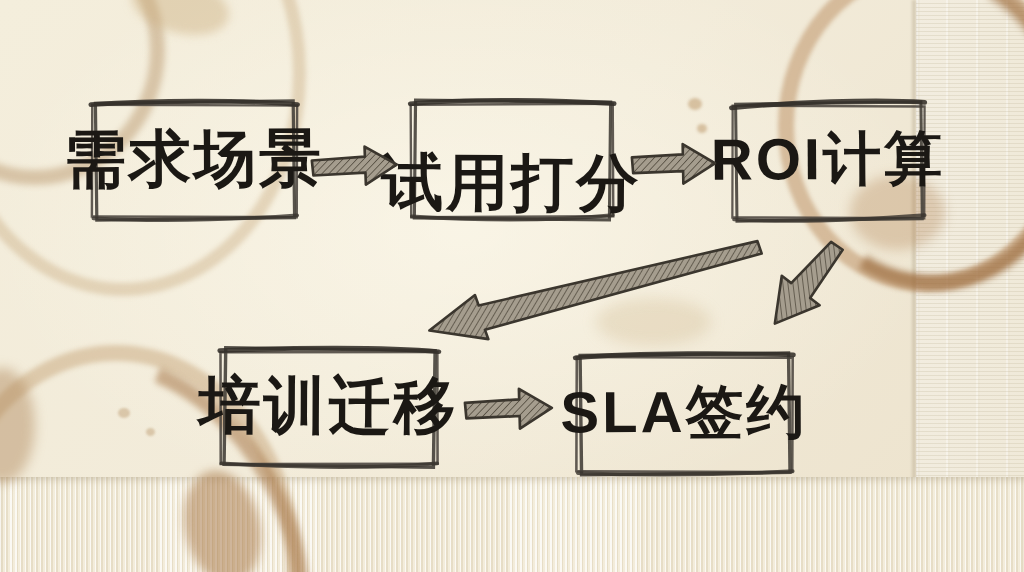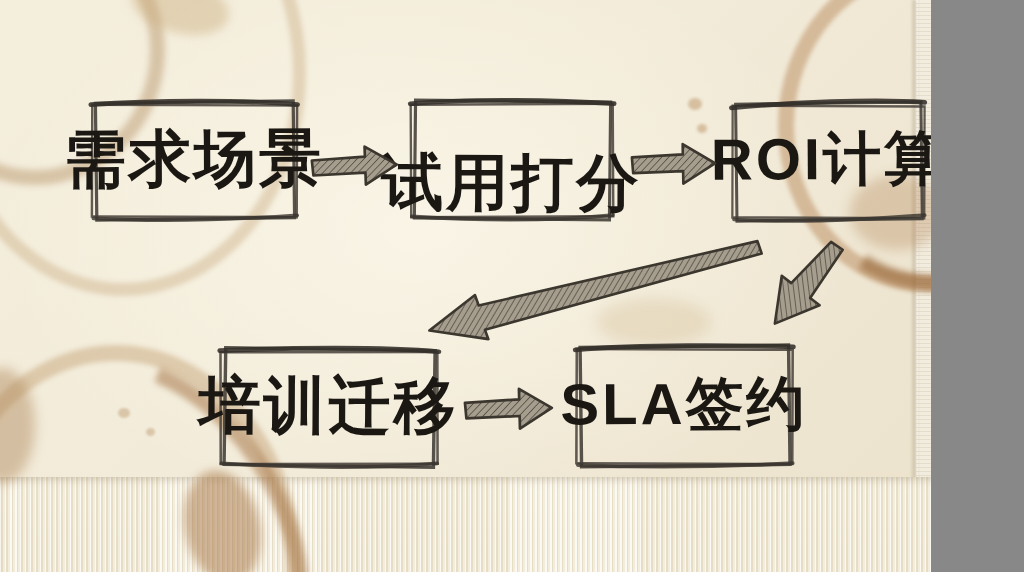--- a/index.html
+++ b/index.html
@@ -1,17 +1,17 @@
 <!DOCTYPE html>
 <html><head>
 <meta charset="utf-8">
 <style>
   html,body{margin:0;padding:0;background:#888;}
   .stage{
-    position:relative; width:931px; height:572px; overflow:hidden;
+    position:relative; width:1024px; height:572px; overflow:hidden;
     background:
       radial-gradient(ellipse at 45% 40%, rgba(255,252,240,.55), rgba(255,252,240,0) 60%),
       linear-gradient(135deg, #f4eedc 0%, #f2ebd9 45%, #ece2cc 100%);
     font-family:"Liberation Sans","DejaVu Sans",sans-serif;
   }
   
   .tex-right{
     position:absolute; left:916px; top:0; width:108px; height:572px;
     background:
       repeating-linear-gradient(0deg, rgba(196,186,158,.30) 0 1px, rgba(255,255,255,0) 1px 4px),
@@ -57,21 +57,21 @@
   .sketch .heavy2{fill:none; stroke:#3a352e; stroke-width:3.6; stroke-linecap:round; opacity:.8;}
   .node .label{
     position:relative; color:#1b1814; font-size:62px; font-weight:600;
     letter-spacing:3px; white-space:nowrap; transform:translateY(-2px);
   }
   .n1{left:83px;  top:95px;  width:222px; height:132px; transform:rotate(-0.3deg);}
   .n2{left:402px; top:94px;  width:219px; height:133px; transform:rotate(0.2deg);align-items:flex-end;}
   .n3{left:724px; top:96px;  width:208px; height:132px; transform:rotate(-0.4deg);}
   .n3 .label{font-size:58px;}
   .n4{left:211px; top:342px; width:235px; height:132px; transform:rotate(0.3deg);}
-  .n5{left:567px; top:339px; width:234px; height:135px; transform:rotate(-0.2deg);justify-content:center;}
+  .n5{left:567px; top:347px; width:234px; height:135px; transform:rotate(-0.2deg);justify-content:center;}
   .n5 .label{font-size:58px;}
   
   .arrow{position:absolute;}
   .arrow svg{width:100%; height:100%; overflow:visible;}
   .arrow polygon{fill:url(#hatch); stroke:#3b362e; stroke-width:2.6; stroke-linejoin:round;}
   .h1{left:309px; top:142px; width:92px;  height:48px; transform:rotate(-2deg);}
   .h2{left:629px; top:139px; width:90px;  height:50px; transform:rotate(-1deg);}
   .h3{left:462px; top:384px; width:94px;  height:50px; transform:rotate(-1.5deg);}
   .long{left:420px; top:262px; width:350px; height:52px; transform:rotate(165.6deg);}
   .short{left:750px; top:257px; width:110px; height:56px; transform:rotate(128deg);}

